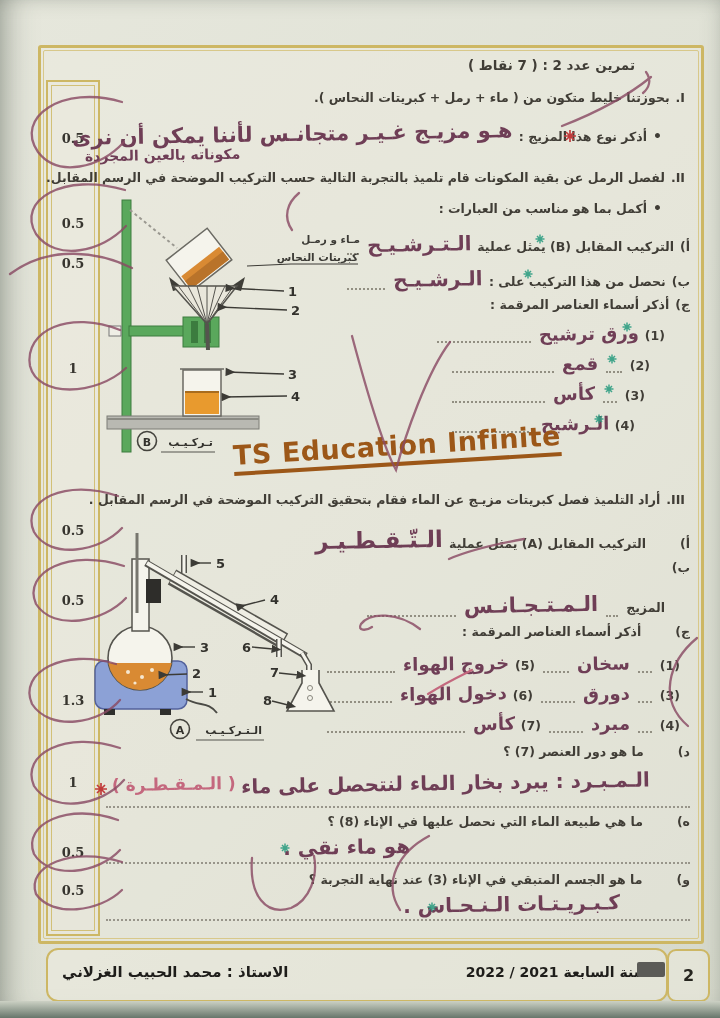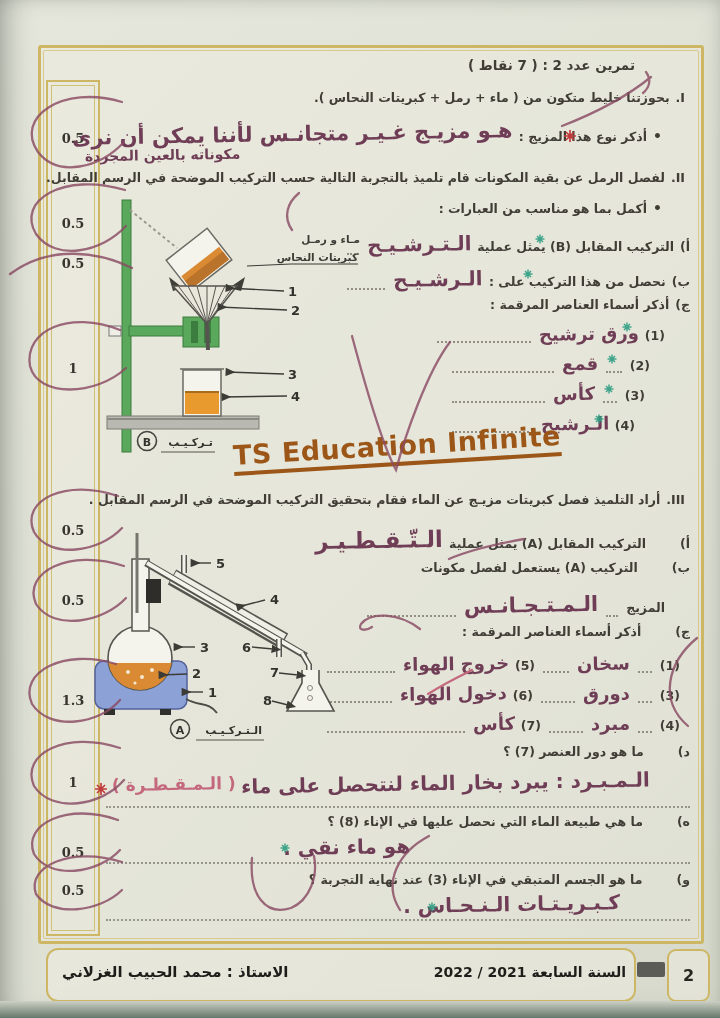--- a/index.html
+++ b/index.html
@@ -22,21 +22,21 @@
   .bullet{font-size:14px;}
   .hw{color:#6f3e56;font-weight:700;letter-spacing:.5px;transform:rotate(-1deg);}
   .pink{color:#c4687e;}
   .d{border-bottom:2px dotted #928f82;height:5px;align-self:flex-end;margin:0 2px 2px 2px;}
   .f{flex:1;}
   .dotline{position:absolute;left:106px;width:584px;border-top:2px dotted #98958a;height:0;}
   .wm{position:absolute;left:233px;top:430px;transform:rotate(-3.5deg);
       font-size:27px;font-weight:800;color:#9c5718;border-bottom:4px solid #9c5718;
       padding-bottom:1px;letter-spacing:.5px;}
   .footer-box{position:absolute;left:46px;top:948px;width:586px;height:50px;
-      border:2.5px solid #cdb764;border-radius:12px;background:rgba(240,238,226,.5);}
+      border:2.5px solid #cdb764;border-radius:12px;background:rgba(240,238,226,.5);padding-left:32px;}
   .f-teacher{position:absolute;left:14px;top:13px;font-size:15px;font-weight:800;color:#1e1d1a;}
   .f-year{position:absolute;right:8px;top:14px;font-size:14px;font-weight:700;color:#1e1d1a;}
   .dark-square{position:absolute;left:637px;top:962px;width:28px;height:15px;background:#5b5b57;border-radius:2px;}
   .page-box{position:absolute;left:667px;top:949px;width:39px;height:49px;border:2.5px solid #cdb764;
       border-radius:9px;background:rgba(240,238,226,.5);display:flex;align-items:center;justify-content:center;
       font-size:16px;font-weight:800;color:#26251f;}
   svg text{font-family:"DejaVu Sans",sans-serif;}
   .diag{position:absolute;}
   #ink{position:absolute;inset:0;pointer-events:none;z-index:40;}
 </style>
@@ -132,21 +132,20 @@
     </div>
     <div class="txt" style="top:526px;right:30px">
       <span>أ)</span>
       <span style="width:22px"></span>
       <span>التركيب المقابل (A) يمثل عملية</span>
       <span class="hw" style="font-size:23px">الـتّـقـطـيـر</span>
     </div>
     <div class="txt" style="top:560px;right:30px">
       <span>ب)</span>
       <span style="width:22px"></span>
-      <span>التركيب (A) يستعمل لفصل مكونات</span>
     </div>
     <div class="txt" style="top:592px;right:55px;width:300px">
       <span>المزيج</span>
       <span class="d" style="width:12px"></span>
       <span class="hw" style="font-size:21px">الـمـتـجـانـس</span>
       <span class="d f"></span>
     </div>
     <div class="txt" style="top:624px;right:30px">
       <span>ج)</span>
       <span style="width:22px"></span>

